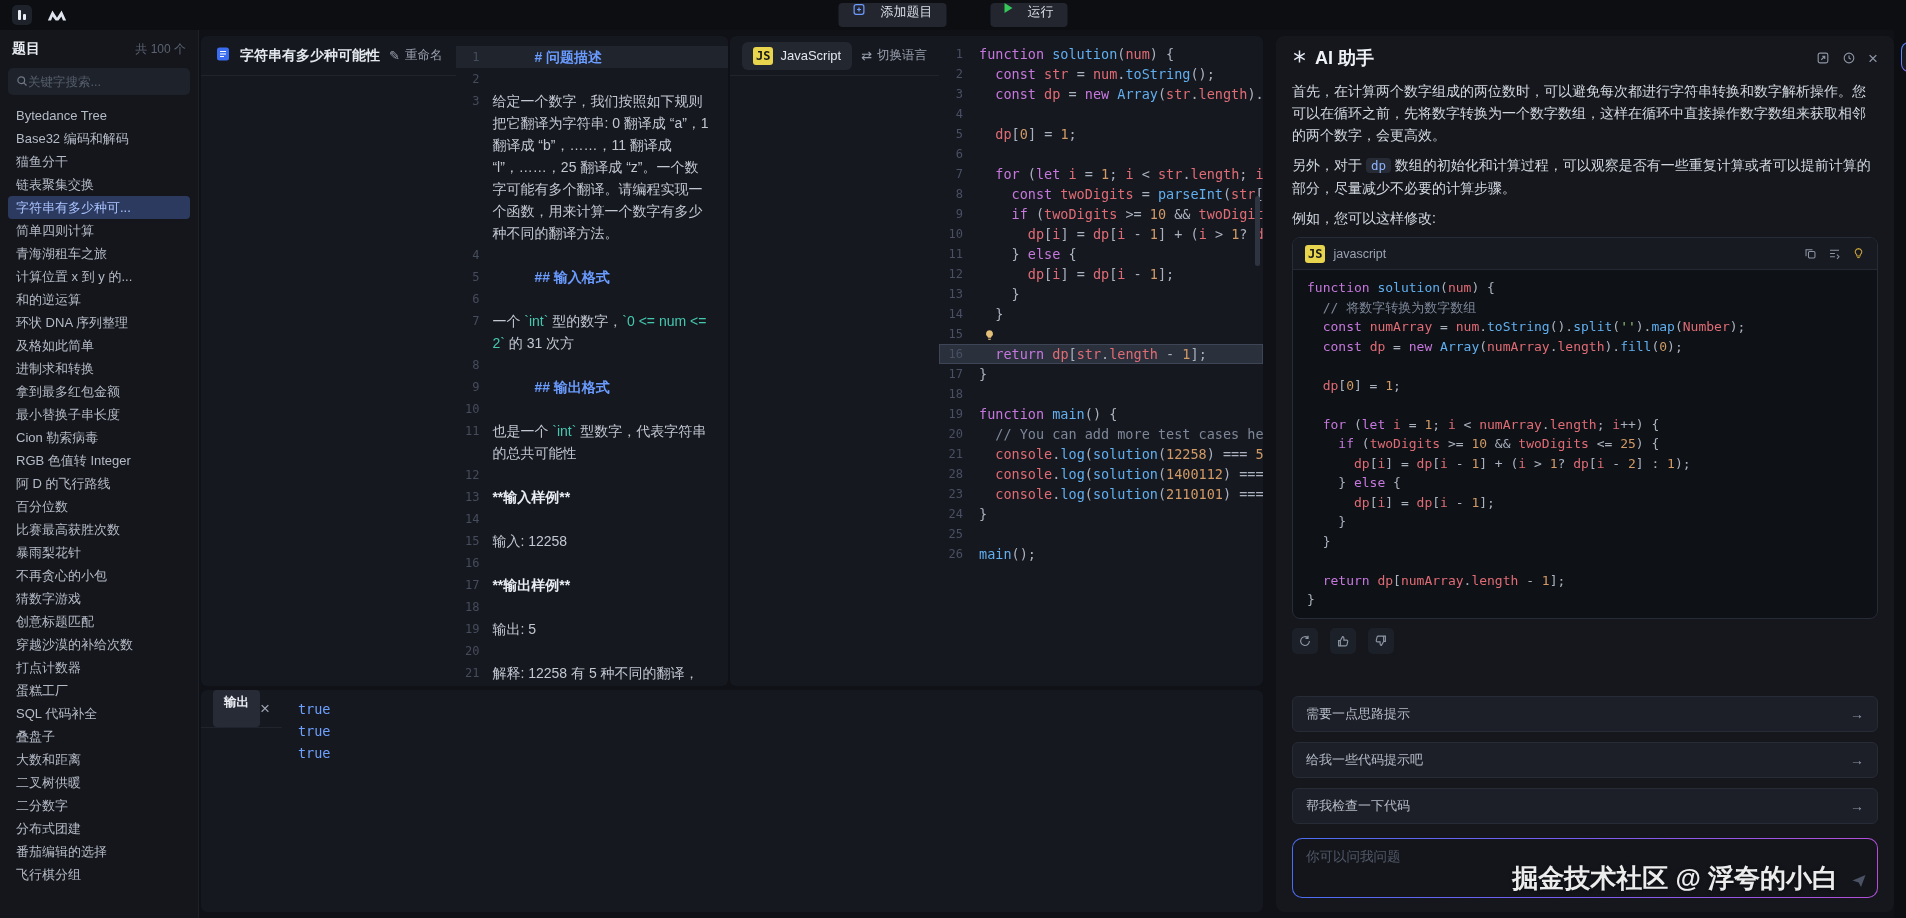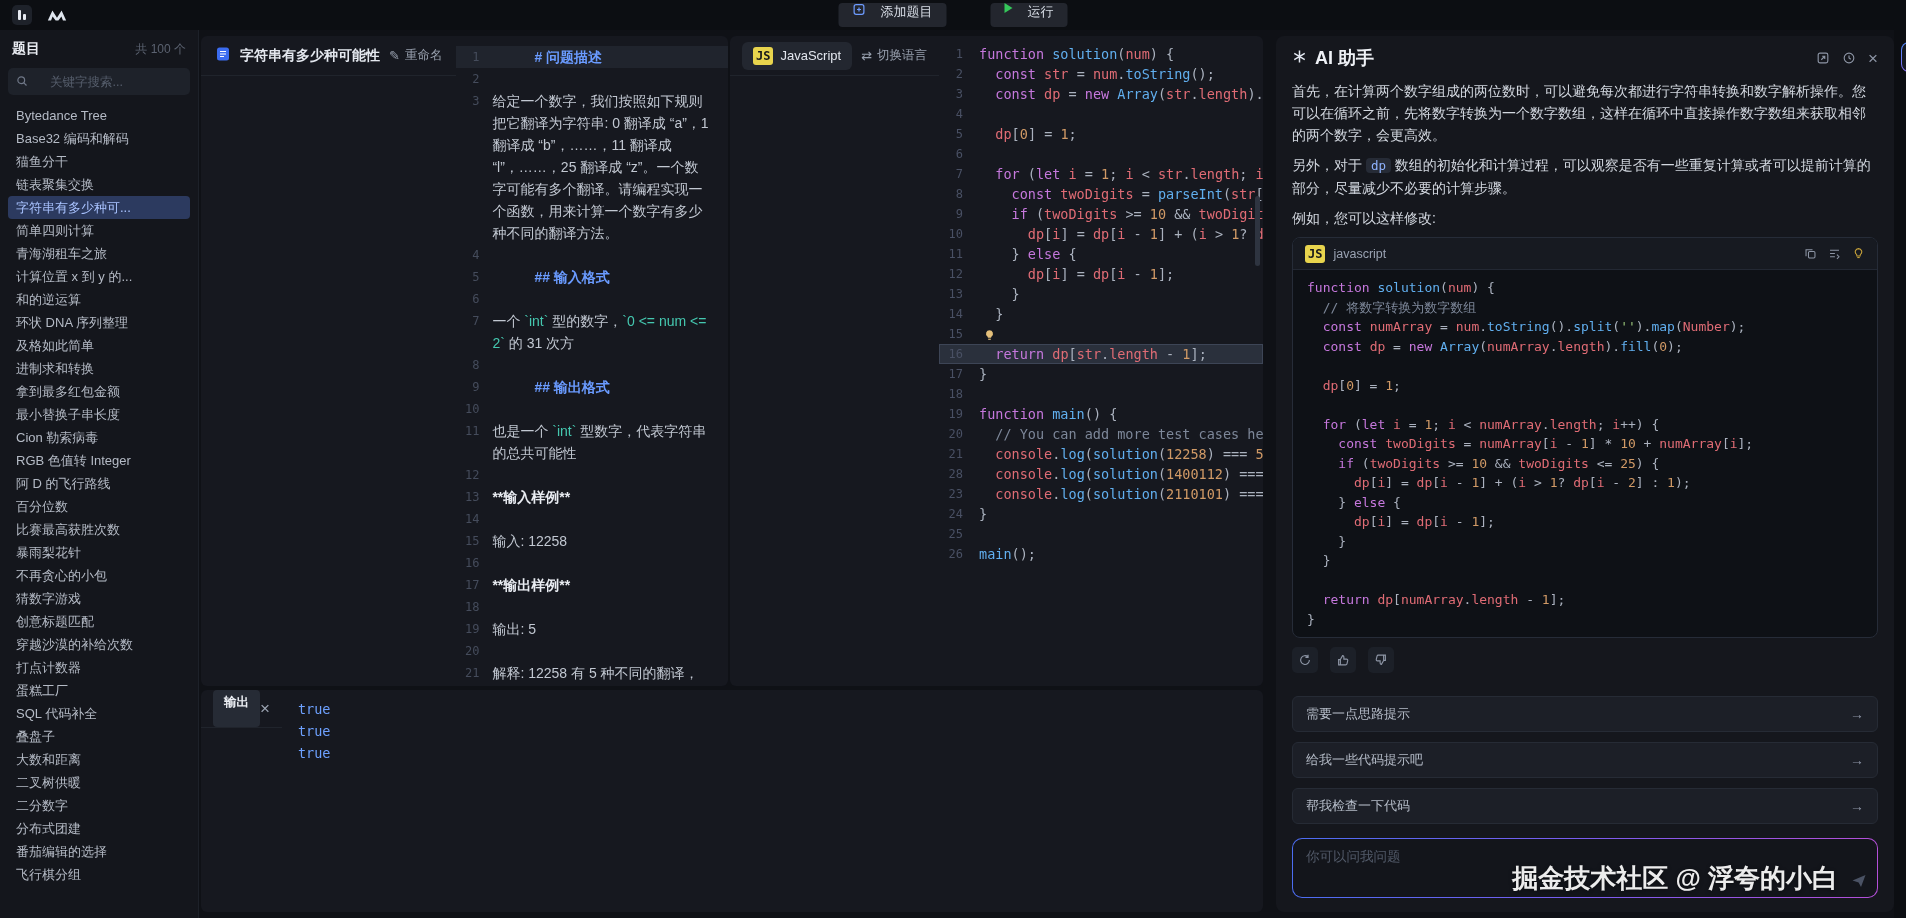--- a/index.html
+++ b/index.html
@@ -21,21 +21,21 @@
   .tb-ic{width:20px;height:20px;background:none;border:none;color:#aeb6c4;display:flex;align-items:center;justify-content:center;cursor:pointer;}
   .help-circle{width:17px;height:17px;border:1.3px solid #98a0ae;border-radius:50%;font-size:11px;color:#98a0ae;display:flex;align-items:center;justify-content:center;}
   .avatar{width:22px;height:22px;border-radius:50%;background:radial-gradient(circle at 35% 35%,#e9c9a0,#9a6b4f 75%);cursor:pointer;}
   
   .main{display:flex;height:888px;}
   
   .sidebar{width:199px;flex:none;background:#14161c;border-right:1px solid #1d2129;padding:10px 8px 0;display:flex;flex-direction:column;overflow:hidden;}
   .sb-head{display:flex;align-items:center;justify-content:space-between;padding:0 4px 10px;}
   .sb-title{font-weight:bold;color:#e8ebf1;font-size:14px;}
   .sb-count{color:#5b6270;font-size:12px;}
-  .sb-search{height:27px;background:#1e222a;border-radius:5px;display:flex;align-items:center;gap:22px;padding:0 8px;margin-bottom:9px;}
+  .sb-search{height:27px;background:#1e222a;border-radius:5px;display:flex;align-items:center;gap:0;padding:0 8px;margin-bottom:9px;}
   .sb-search input{flex:1;min-width:0;background:none;border:none;outline:none;color:#cfd4dd;font-size:12.5px;}
   .sb-search input::placeholder{color:#565e6c;}
   .sb-list{flex:1;overflow:hidden;}
   .sb-item{height:23px;line-height:23px;border-radius:4px;padding:0 8px;font-size:13px;color:#b5bbc6;white-space:nowrap;overflow:hidden;text-overflow:ellipsis;cursor:pointer;}
   .sb-item.active{background:#2c3a5f;color:#a9c3ff;}
   
   .center{width:1062px;flex:none;display:flex;flex-direction:column;margin:6px 0 6px 2px;min-height:0;}
   .panels-row{display:flex;gap:2px;flex:1;min-height:0;}
   .panel{background:#16181f;border-radius:6px;display:flex;flex-direction:row;overflow:hidden;}
   .problem-panel{width:527px;flex:none;}
@@ -613,21 +613,20 @@
 
             <div class="ai-code-line"></div>
 
             <div class="ai-code-line">  <span class="c-vr">dp</span>[<span class="c-num">0</span>] = <span class="c-num">1</span>;</div>
 
             <div class="ai-code-line"></div>
 
             <div class="ai-code-line">  <span class="c-kw">for</span> (<span class="c-kw">let</span> <span class="c-vr">i</span> = <span class="c-num">1</span>; <span class="c-vr">i</span> &lt; <span class="c-vr">numArray</span>.<span class="c-vr">length</span>; <span class="c-vr">i</span>++) {</div>
 
 
-            <div class="ai-code-line">    <span class="c-kw">const</span> <span class="c-vr">twoDigits</span> = <span class="c-vr">numArray</span>[<span class="c-vr">i</span> - <span class="c-num">1</span>] * <span class="c-num">10</span> + <span class="c-vr">numArray</span>[<span class="c-vr">i</span>];</div>
 
             <div class="ai-code-line">    <span class="c-kw">if</span> (<span class="c-vr">twoDigits</span> &gt;= <span class="c-num">10</span> &amp;&amp; <span class="c-vr">twoDigits</span> &lt;= <span class="c-num">25</span>) {</div>
 
             <div class="ai-code-line">      <span class="c-vr">dp</span>[<span class="c-vr">i</span>] = <span class="c-vr">dp</span>[<span class="c-vr">i</span> - <span class="c-num">1</span>] + (<span class="c-vr">i</span> &gt; <span class="c-num">1</span>? <span class="c-vr">dp</span>[<span class="c-vr">i</span> - <span class="c-num">2</span>] : <span class="c-num">1</span>);</div>
 
             <div class="ai-code-line">    } <span class="c-kw">else</span> {</div>
 
             <div class="ai-code-line">      <span class="c-vr">dp</span>[<span class="c-vr">i</span>] = <span class="c-vr">dp</span>[<span class="c-vr">i</span> - <span class="c-num">1</span>];</div>
 
             <div class="ai-code-line">    }</div>

